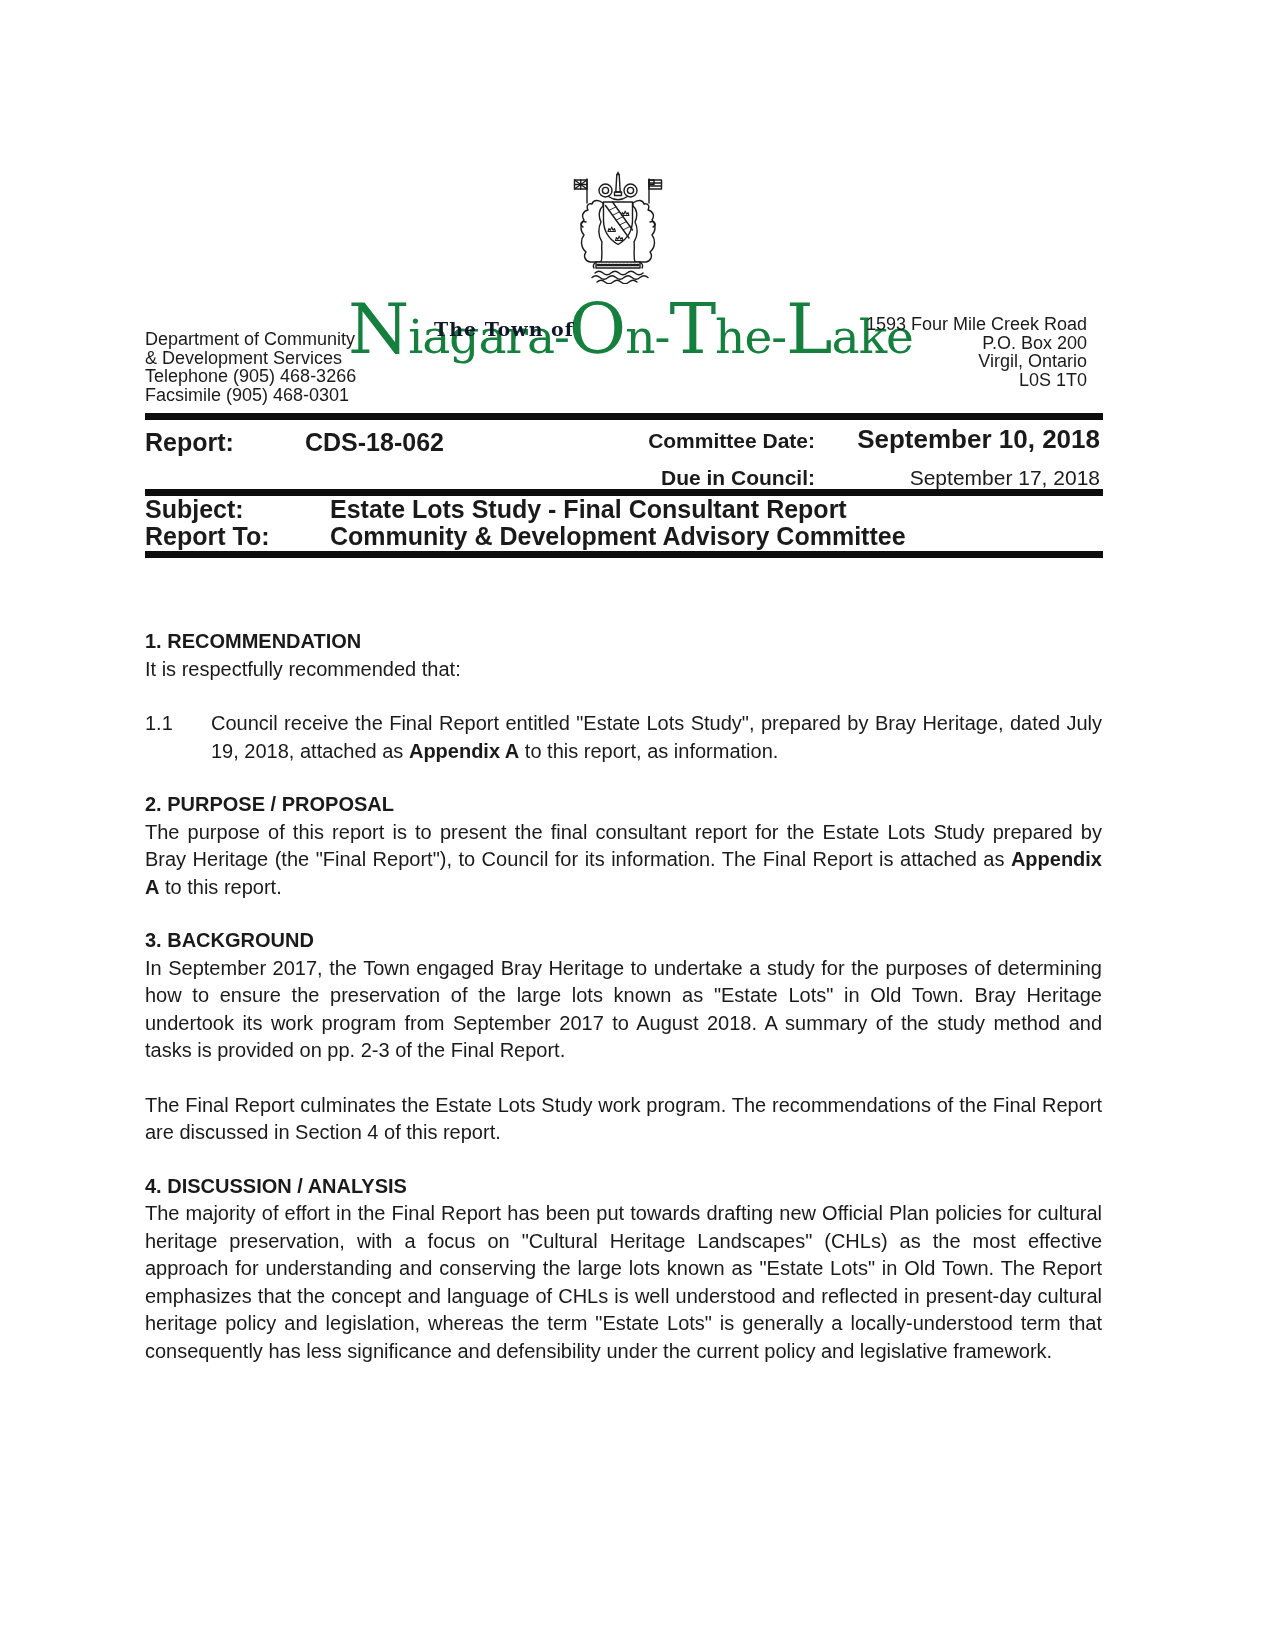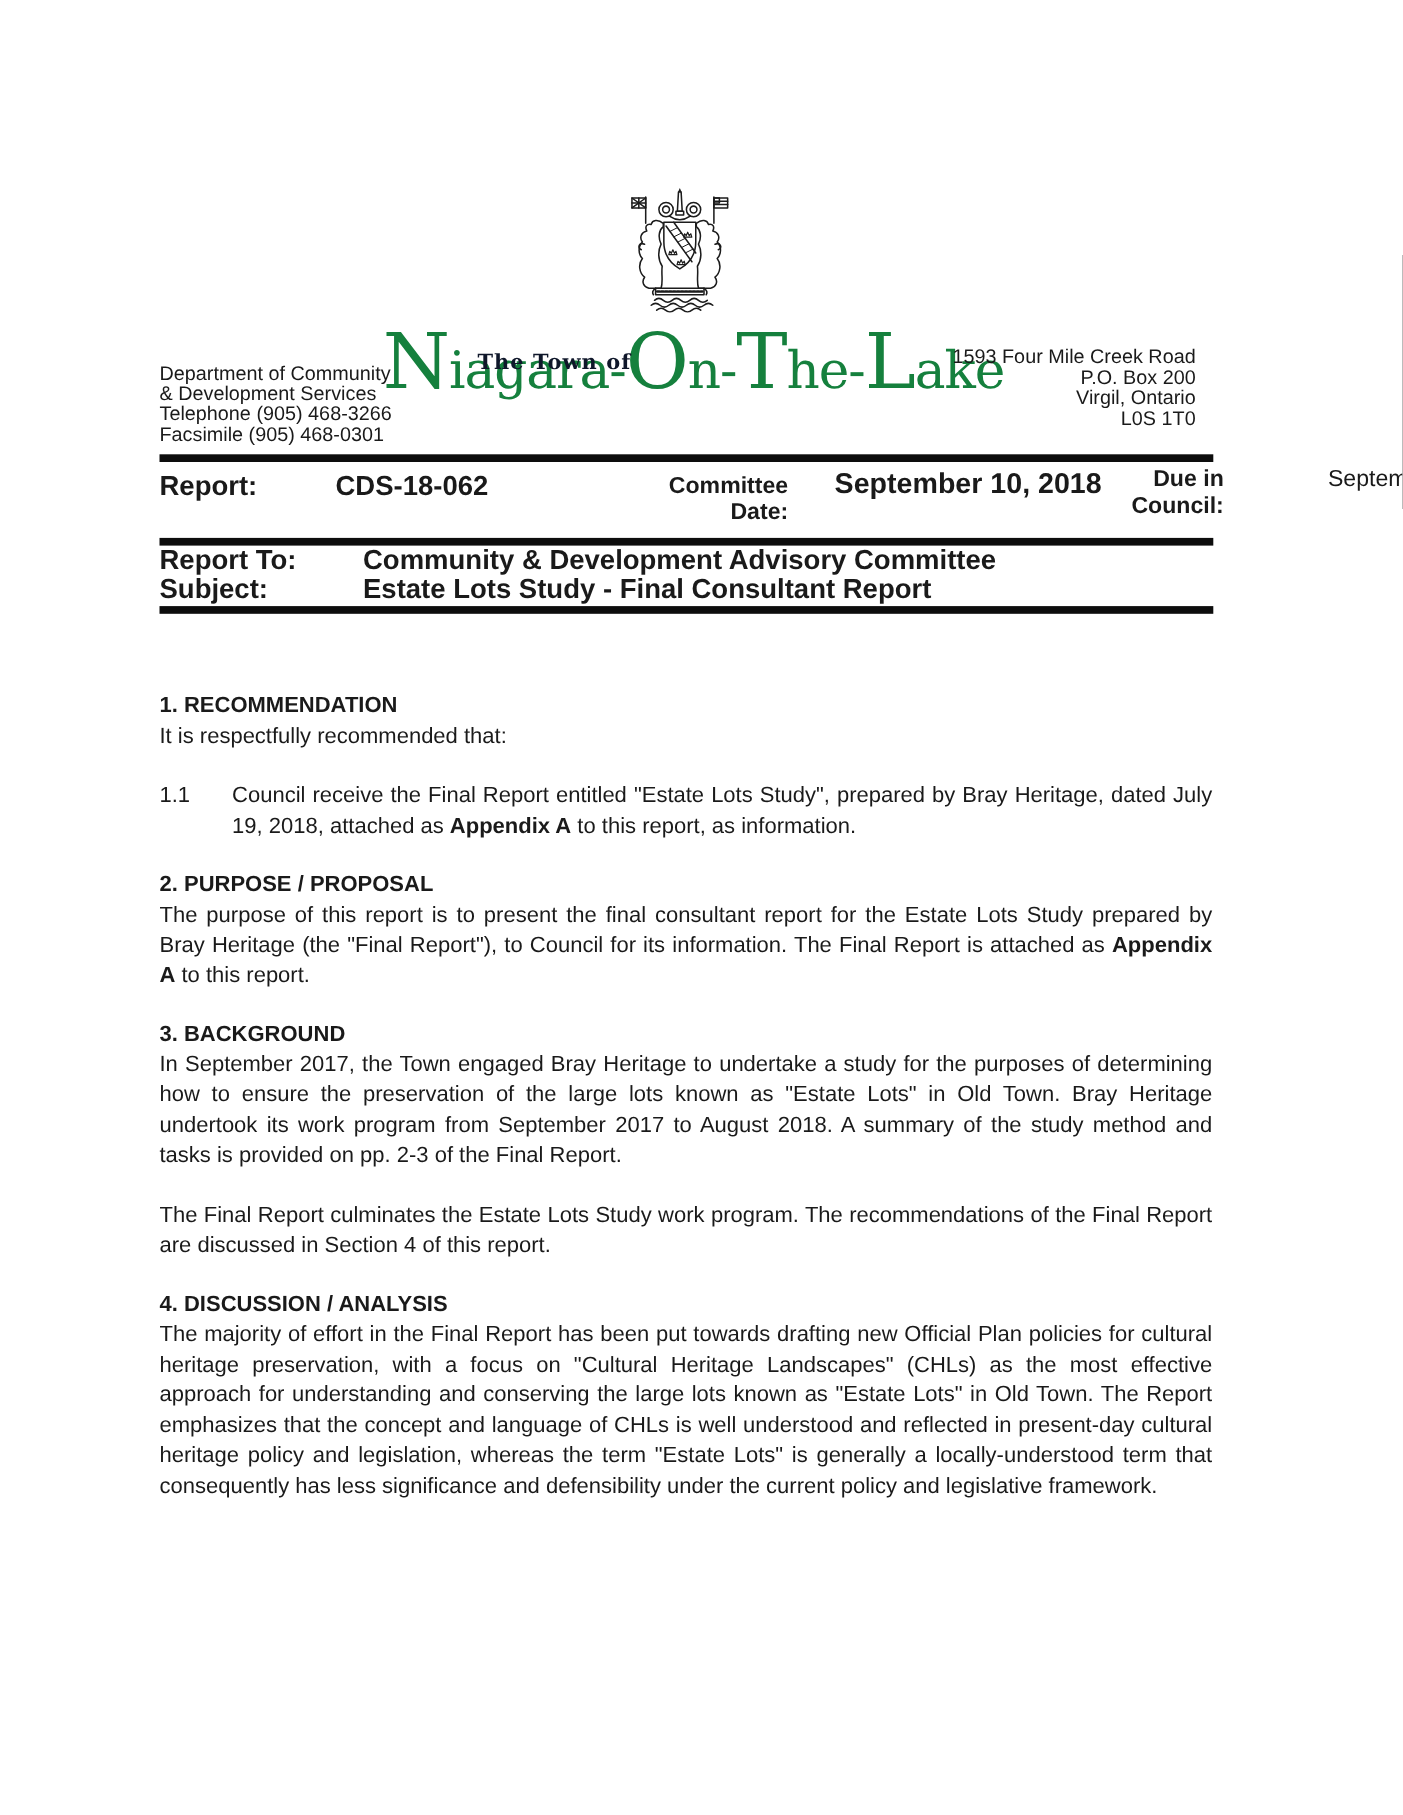--- a/index.html
+++ b/index.html
@@ -39,21 +39,21 @@
   }
   
   .rule { position:absolute; left:145px; width:958px; height:7px; background:#0d0d0d; }
   .rule-1 { top:413px; }
   .rule-2 { top:489px; }
   .rule-3 { top:551px; }
   
   .meta-band { position:absolute; left:145px; top:424px; width:958px; display:flex; }
   .meta-left { flex:1; padding-top:4px; font-size:25px; font-weight:bold; }
   .meta-left .lbl { display:inline-block; width:160px; }
-  .meta-right { width:495px; display:flex; flex-direction:row; gap:27px; padding-right:3px; box-sizing:border-box; }
+  .meta-right { width:495px; display:flex; flex-direction:column; gap:11px; padding-right:3px; box-sizing:border-box; }
   .meta-row { display:flex; align-items:baseline; justify-content:flex-end; }
   .m-lbl { flex:1; text-align:right; font-size:21px; font-weight:bold; }
   .m-val-main { width:285px; text-align:right; font-size:26px; font-weight:bold; }
   .m-val-sub  { width:285px; text-align:right; font-size:21px; }
   
   .to-band { position:absolute; left:145px; top:496px; width:958px; font-size:25px; font-weight:bold; line-height:27px; }
   .to-row { display:flex; }
   .to-lbl { width:185px; flex:none; }
   
   .report-body {
@@ -180,26 +180,26 @@
         <span class="m-lbl">Due in Council:</span>
         <span class="m-val-sub">September 17, 2018</span>
       </div>
     </div>
   </div>
 
   <div class="rule rule-2"></div>
 
   <div class="to-band">
     <div class="to-row">
+      <span class="to-lbl">Subject:</span>
+      <span class="to-val">Estate Lots Study - Final Consultant Report</span>
+    </div>
+    <div class="to-row">
       <span class="to-lbl">Report To:</span>
       <span class="to-val">Community &amp; Development Advisory Committee</span>
-    </div>
-    <div class="to-row">
-      <span class="to-lbl">Subject:</span>
-      <span class="to-val">Estate Lots Study - Final Consultant Report</span>
     </div>
   </div>
 
   <div class="rule rule-3"></div>
 
   <main class="report-body">
       <section class="section">
         <div class="sec-heading">1. RECOMMENDATION</div>
         <p class="para"><span>It is respectfully recommended that:</span></p>
         <div class="num-item">

